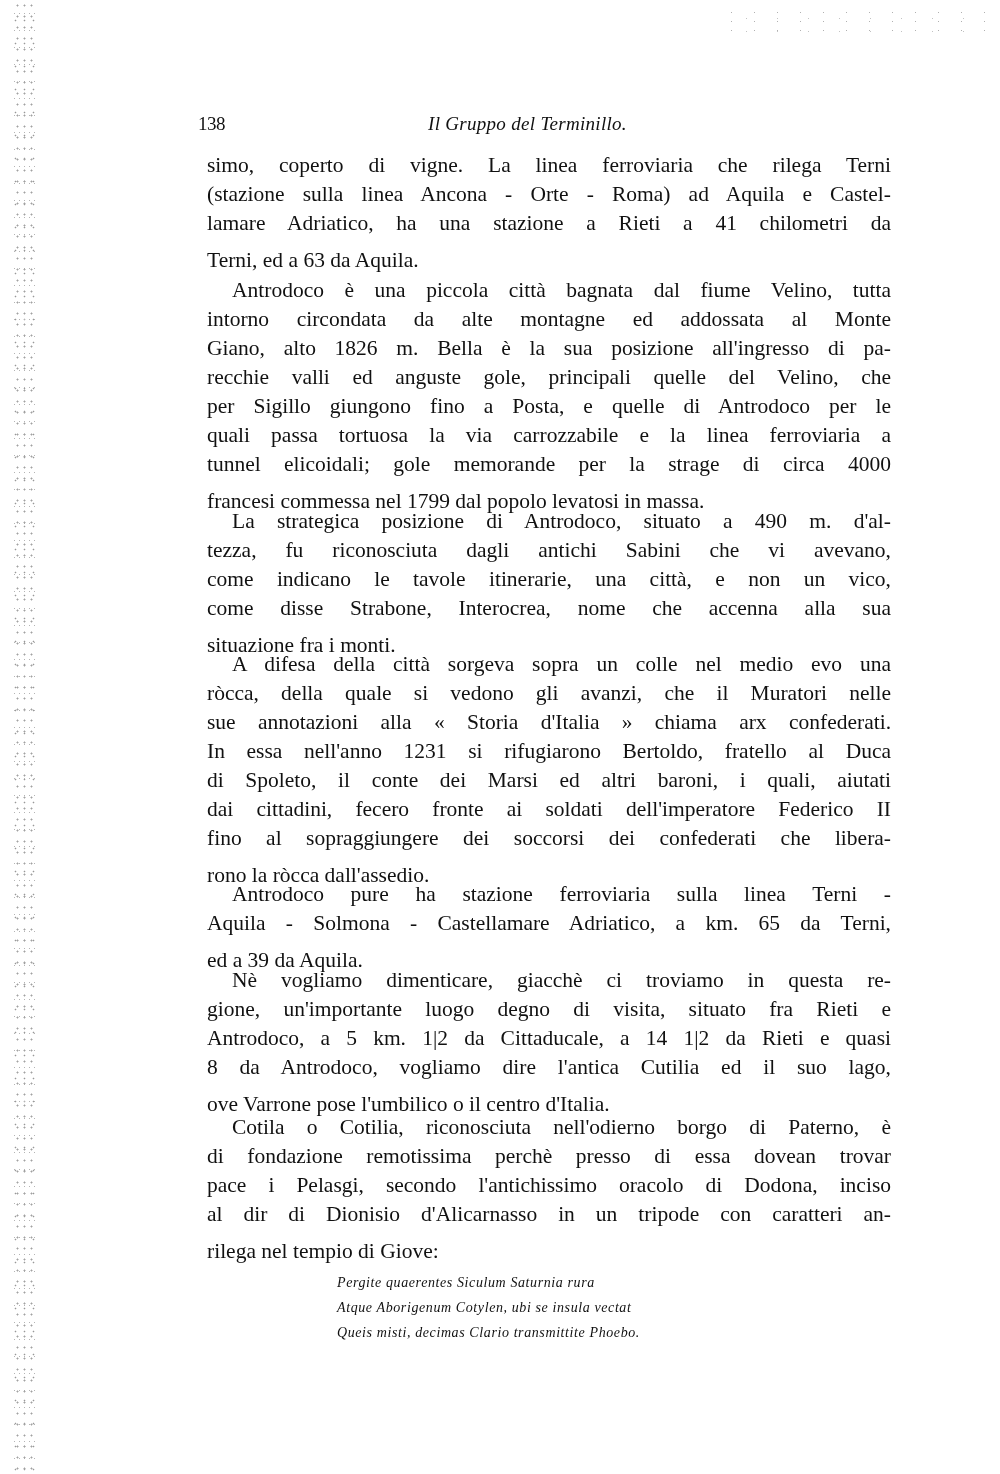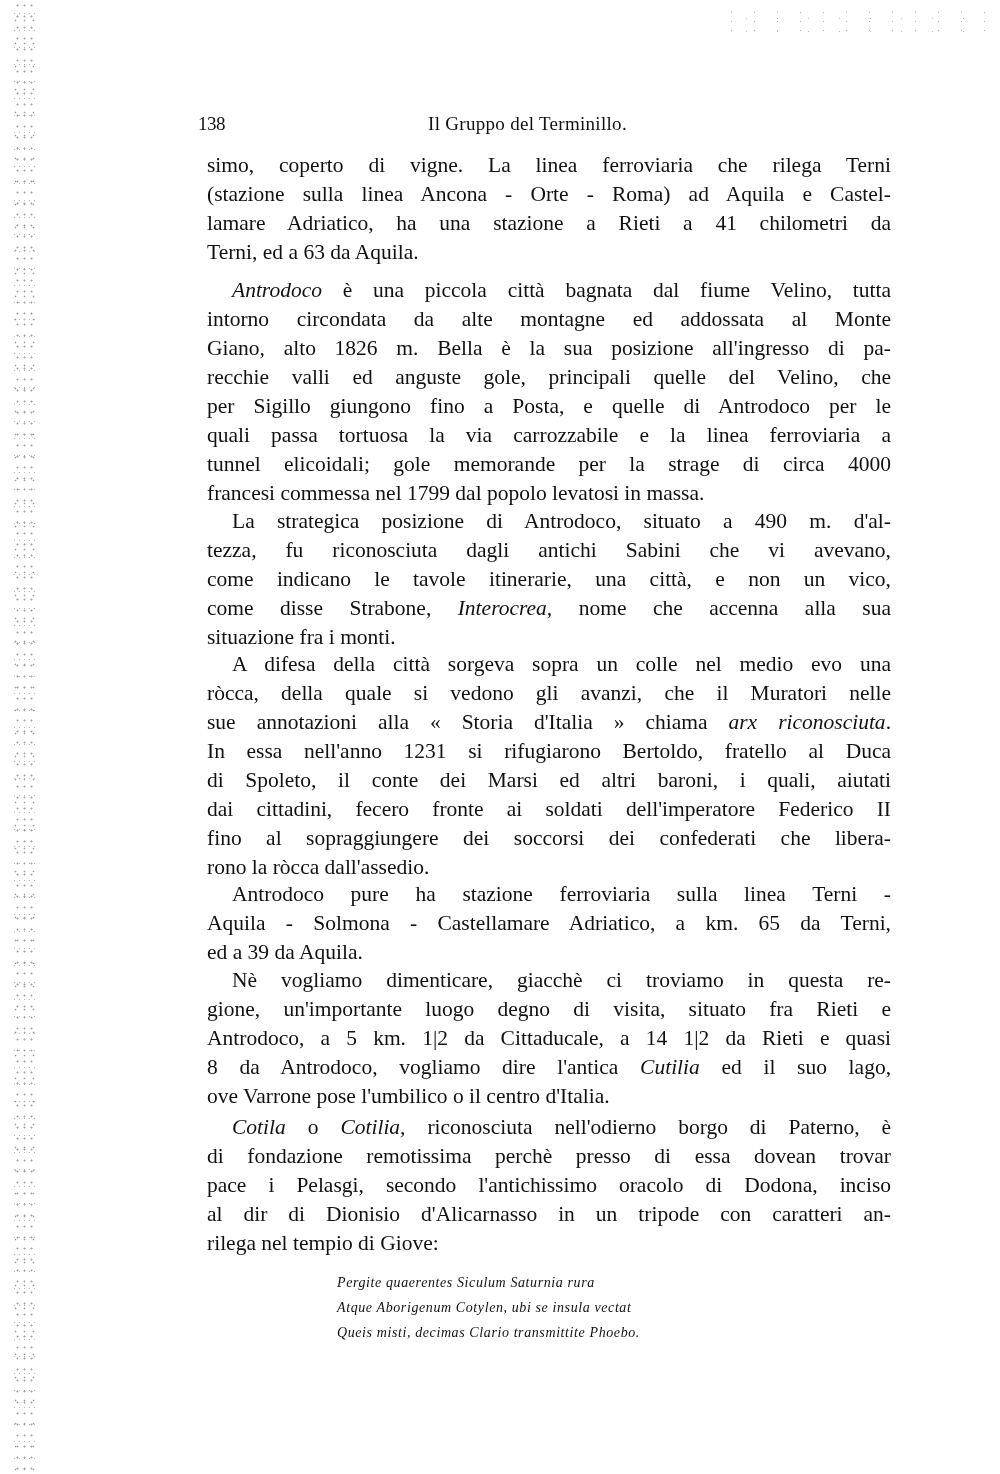--- a/index.html
+++ b/index.html
@@ -62,46 +62,48 @@
       left: 0;
       top: 0;
       font-size: 19px;
       letter-spacing: -0.5px;
     }
     .running-head {
       position: absolute;
       left: 230px;
       top: 0;
       font-size: 19px;
+      font-style: italic;
       letter-spacing: 0.3px;
     }
     .body-text {
       position: absolute;
       left: 207px;
       top: 0;
       width: 684px;
     }
     .line {
       position: absolute;
       left: 0;
       width: 684px;
       font-size: 21.5px;
       line-height: 29px;
       white-space: nowrap;
       text-align: justify;
       text-align-last: justify;
     }
     .line.last {
       text-align-last: left;
+      margin-top: 8px;
     }
     .line.indent {
       left: 25px;
       width: 659px;
     }
-    .it { font-style: italic; }
+    .it { }
     .verse {
       position: absolute;
       left: 337px;
       width: 480px;
       font-size: 14px;
       font-style: italic;
       line-height: 25px;
       white-space: nowrap;
       letter-spacing: 0.6px;
     }
@@ -142,21 +144,21 @@
       <div class="line indent" style="top:507px">La strategica posizione di Antrodoco, situato a 490 m. d'al-</div>
       <div class="line" style="top:536px">tezza, fu riconosciuta dagli antichi Sabini che vi avevano,</div>
       <div class="line" style="top:565px">come indicano le tavole itinerarie, una città, e non un vico,</div>
       <div class="line" style="top:594px"><span>come disse Strabone, </span><span class="it">Interocrea,</span><span> nome che accenna alla sua</span></div>
       <div class="line last" style="top:623px">situazione fra i monti.</div>
     </div>
 
     <div>
       <div class="line indent" style="top:650px">A difesa della città sorgeva sopra un colle nel medio evo una</div>
       <div class="line" style="top:679px">ròcca, della quale si vedono gli avanzi, che il Muratori nelle</div>
-      <div class="line" style="top:708px"><span>sue annotazioni alla « Storia d'Italia » chiama </span><span class="it">arx riconosciuta</span><span>.</span></div>
+      <div class="line" style="top:708px"><span>sue annotazioni alla « Storia d'Italia » chiama </span><span class="it">arx confederati</span><span>.</span></div>
       <div class="line" style="top:737px">In essa nell'anno 1231 si rifugiarono Bertoldo, fratello al Duca</div>
       <div class="line" style="top:766px">di Spoleto, il conte dei Marsi ed altri baroni, i quali, aiutati</div>
       <div class="line" style="top:795px">dai cittadini, fecero fronte ai soldati dell'imperatore Federico II</div>
       <div class="line" style="top:824px">fino al sopraggiungere dei soccorsi dei confederati che libera-</div>
       <div class="line last" style="top:853px">rono la ròcca dall'assedio.</div>
     </div>
 
     <div>
       <div class="line indent" style="top:880px">Antrodoco pure ha stazione ferroviaria sulla linea Terni -</div>
       <div class="line" style="top:909px">Aquila - Solmona - Castellamare Adriatico, a km. 65 da Terni,</div>

